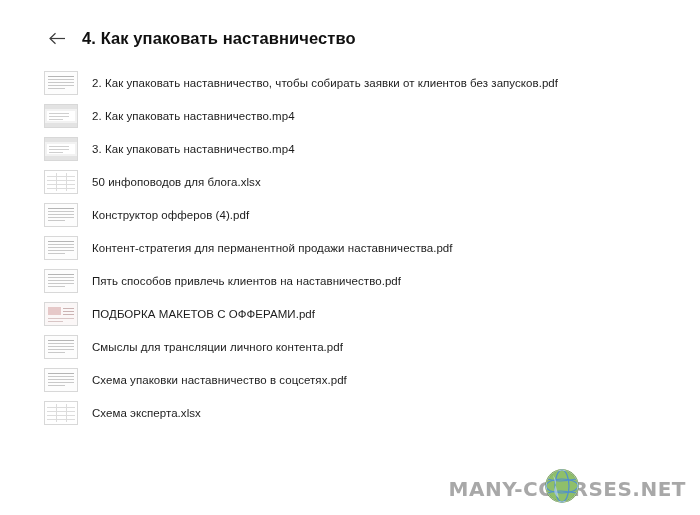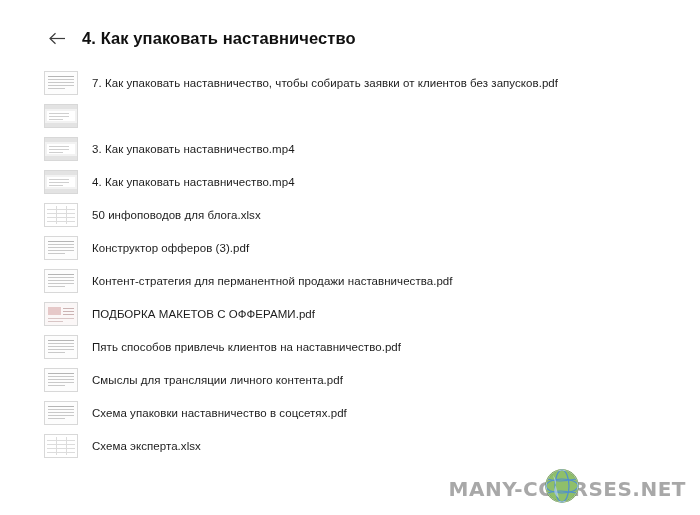--- a/index.html
+++ b/index.html
@@ -184,60 +184,49 @@
   <div class="file-list">
 
     <div class="file-row">
       <div class="thumb doc">
         <div class="ln"></div>
           <div class="ln"></div>
           <div class="ln"></div>
           <div class="ln"></div>
           <div class="ln"></div>
       </div>
-      <div class="file-name">7. Как упаковать наставничество, чтобы собирать заявки от клиентов без запусков.pdf</div>
+      <div class="file-name">2. Как упаковать наставничество, чтобы собирать заявки от клиентов без запусков.pdf</div>
     </div>
 
     <div class="file-row">
       <div class="thumb video">
         <div class="vbar t"></div>
         <div class="vcenter">
             <div class="tl"></div>
             <div class="tl"></div>
             <div class="tl"></div>
           </div>
         <div class="vbar b"></div>
       </div>
+      <div class="file-name">2. Как упаковать наставничество.mp4</div>
     </div>
 
     <div class="file-row">
       <div class="thumb video">
         <div class="vbar t"></div>
         <div class="vcenter">
             <div class="tl"></div>
             <div class="tl"></div>
             <div class="tl"></div>
           </div>
         <div class="vbar b"></div>
       </div>
       <div class="file-name">3. Как упаковать наставничество.mp4</div>
     </div>
 
-    <div class="file-row">
-      <div class="thumb video">
-        <div class="vbar t"></div>
-        <div class="vcenter">
-            <div class="tl"></div>
-            <div class="tl"></div>
-            <div class="tl"></div>
-          </div>
-        <div class="vbar b"></div>
-      </div>
-      <div class="file-name">4. Как упаковать наставничество.mp4</div>
-    </div>
 
     <div class="file-row">
       <div class="thumb sheet">
         <div class="sl"></div>
           <div class="sl"></div>
           <div class="sl"></div>
           <div class="sl"></div>
         <div class="sv"></div>
           <div class="sv"></div>
       </div>
@@ -245,55 +234,55 @@
     </div>
 
     <div class="file-row">
       <div class="thumb doc">
         <div class="ln"></div>
           <div class="ln"></div>
           <div class="ln"></div>
           <div class="ln"></div>
           <div class="ln"></div>
       </div>
-      <div class="file-name">Конструктор офферов (3).pdf</div>
+      <div class="file-name">Конструктор офферов (4).pdf</div>
     </div>
 
     <div class="file-row">
       <div class="thumb doc">
         <div class="ln"></div>
           <div class="ln"></div>
           <div class="ln"></div>
           <div class="ln"></div>
           <div class="ln"></div>
       </div>
       <div class="file-name">Контент-стратегия для перманентной продажи наставничества.pdf</div>
+    </div>
+
+    <div class="file-row">
+      <div class="thumb doc">
+        <div class="ln"></div>
+          <div class="ln"></div>
+          <div class="ln"></div>
+          <div class="ln"></div>
+          <div class="ln"></div>
+      </div>
+      <div class="file-name">Пять способов привлечь клиентов на наставничество.pdf</div>
     </div>
 
     <div class="file-row">
       <div class="thumb slide">
         <div class="box"></div>
         <div class="tx"></div>
           <div class="tx"></div>
           <div class="tx"></div>
         <div class="bl"></div>
           <div class="bl"></div>
       </div>
       <div class="file-name">ПОДБОРКА МАКЕТОВ С ОФФЕРАМИ.pdf</div>
-    </div>
-
-    <div class="file-row">
-      <div class="thumb doc">
-        <div class="ln"></div>
-          <div class="ln"></div>
-          <div class="ln"></div>
-          <div class="ln"></div>
-          <div class="ln"></div>
-      </div>
-      <div class="file-name">Пять способов привлечь клиентов на наставничество.pdf</div>
     </div>
 
     <div class="file-row">
       <div class="thumb doc">
         <div class="ln"></div>
           <div class="ln"></div>
           <div class="ln"></div>
           <div class="ln"></div>
           <div class="ln"></div>
       </div>

